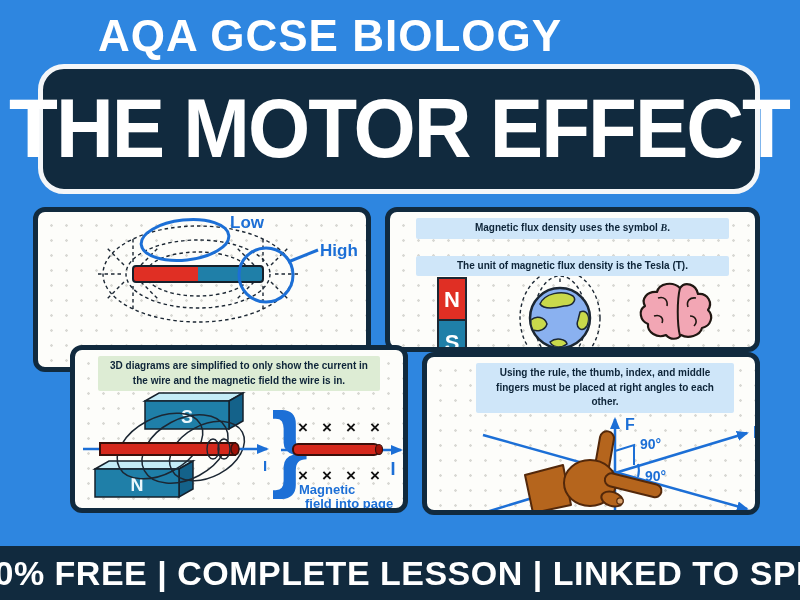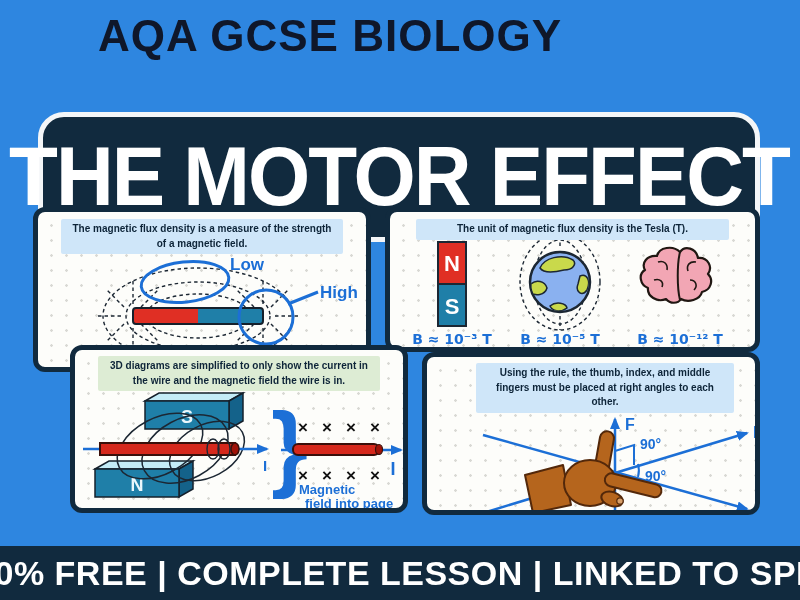--- a/index.html
+++ b/index.html
@@ -5,26 +5,26 @@
   html,body{margin:0;padding:0;}
   body{
     width:800px;height:600px;position:relative;overflow:hidden;
     background:#2e86e0;
     font-family:"Liberation Sans",sans-serif;
   }
   
   .kicker{
     position:absolute;top:10px;left:0;width:660px;height:52px;
     display:flex;align-items:center;justify-content:center;
-    font-size:44px;font-weight:bold;letter-spacing:1px;color:#0f172a;
+    font-size:44px;font-weight:bold;letter-spacing:1px;color:#ffffff;
   }
   .title-banner{
     position:absolute;left:38px;top:64px;width:722px;height:130px;
     background:#112a3e;border:5px solid #f4f6f8;border-radius:26px;
-    box-sizing:border-box;display:flex;align-items:center;justify-content:center;margin-top:48px;
+    box-sizing:border-box;display:flex;align-items:center;justify-content:center;
   }
   .title-banner .title-text{
     color:#ffffff;font-size:80px;font-weight:bold;letter-spacing:-2px;
     white-space:nowrap;transform:scaleY(1.05);
   }
   
   .footer-bar{
     position:absolute;left:0;top:546px;width:800px;height:54px;
     background:#112a3e;display:flex;align-items:center;justify-content:center;
   }
@@ -72,21 +72,20 @@
   </defs>
 </svg>
 
 <div class="kicker">AQA GCSE BIOLOGY</div>
 
 <div class="title-banner">
   <div class="title-text">THE MOTOR EFFECT</div>
 </div>
 
 <div class="slide slide-1">
-  <div class="slide-banner">The magnetic flux density is a measure of the strength of a magnetic field.</div>
   <svg width="328" height="113" viewBox="0 0 328 113">
     <g>
       <ellipse class="fl" cx="160" cy="62" rx="52" ry="22"></ellipse>
       <ellipse class="fl" cx="160" cy="62" rx="72" ry="34"></ellipse>
       <ellipse class="fl" cx="160" cy="62" rx="95" ry="48"></ellipse>
       <line class="fl" x1="107" y1="62" x2="131" y2="62"></line>
       <line class="fl" x1="103" y1="53" x2="120" y2="36"></line>
       <line class="fl" x1="95" y1="50" x2="95" y2="26"></line>
       <line class="fl" x1="86" y1="53" x2="69" y2="36"></line>
       <line class="fl" x1="83" y1="62" x2="59" y2="62"></line>
@@ -113,20 +112,21 @@
     </g>
     <g>
       <circle class="ink-stroke" cx="228" cy="63" r="27" stroke-width="3"></circle>
       <line class="ink-stroke" x1="250" y1="50" x2="280" y2="38" stroke-width="3"></line>
       <text class="hw" x="282" y="44" font-size="17">High</text>
     </g>
   </svg>
 </div>
 
 <div class="slide slide-2">
+  <div class="slide-banner tight"><span>Magnetic flux density uses the symbol </span><span class="sym-b">B</span><span>.</span></div>
   <div class="slide-banner">The unit of magnetic flux density is the Tesla (T).</div>
   <svg width="365" height="108" viewBox="0 0 365 108">
     <g>
       <rect x="48" y="2" width="28" height="42" fill="#e02f24" stroke="#1c2733" stroke-width="2"></rect>
       <rect x="48" y="44" width="28" height="42" fill="#1f7fa8" stroke="#1c2733" stroke-width="2"></rect>
       <text x="62" y="31" font-size="22" font-weight="bold" fill="#ffffff" text-anchor="middle">N</text>
       <text x="62" y="74" font-size="22" font-weight="bold" fill="#ffffff" text-anchor="middle">S</text>
     </g>
     <g>
       <ellipse class="fl" cx="170" cy="42" rx="26" ry="42"></ellipse>

